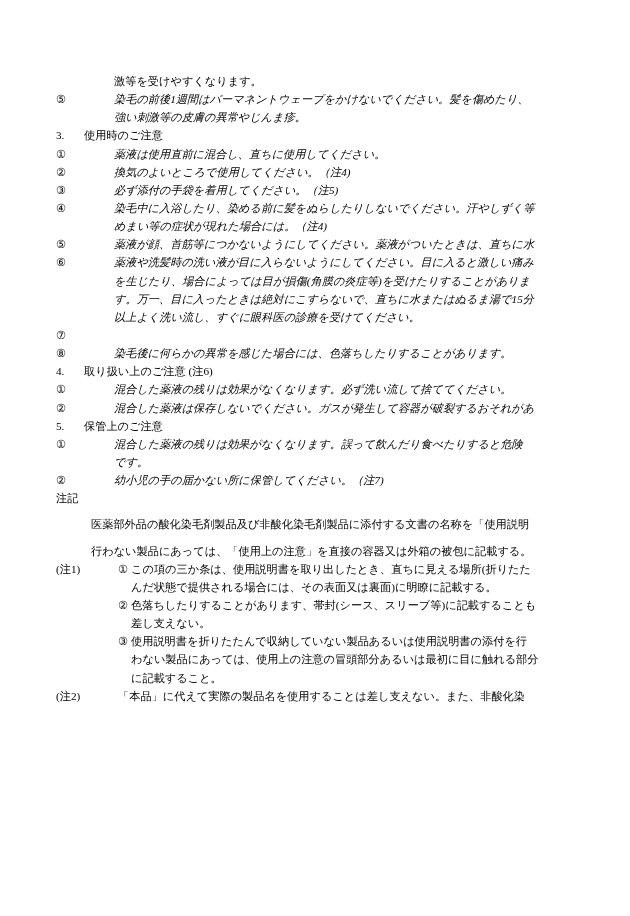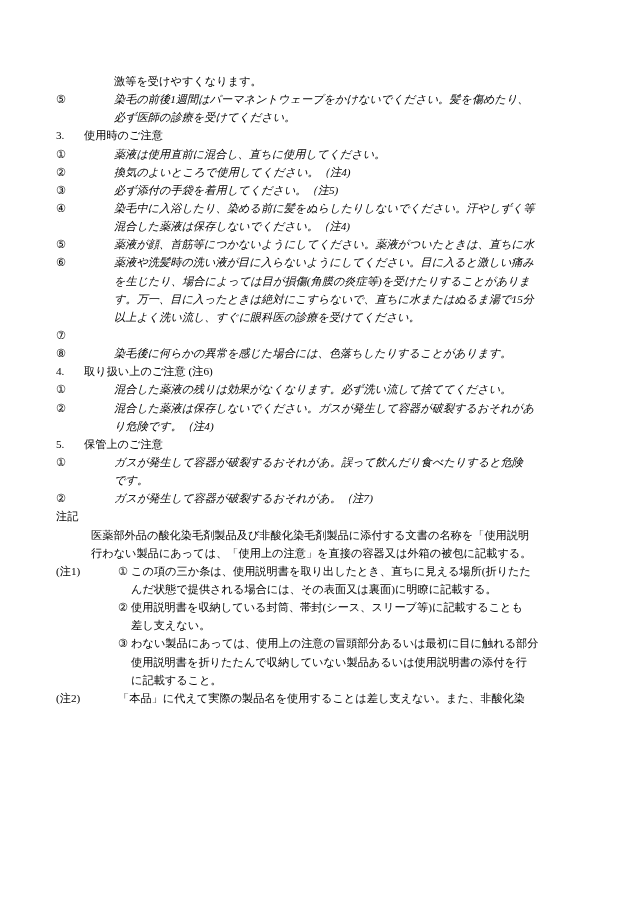--- a/index.html
+++ b/index.html
@@ -56,21 +56,21 @@
 
   
   .section .marker {
     width: 28px;
   }
 
   
   .notes-title {
   }
   .note-para {
-    margin-top: 0;
+    margin-top: 8px;
     padding-left: 35px;
   }
   .note .marker {
     width: 62px;
   }
   .note .txt {
     flex: 1 1 auto;
   }
   .subnote {
     display: flex;
@@ -91,21 +91,21 @@
 <div class="page">
   <div class="doc">
 
     <div class="cont-line">激等を受けやすくなります。</div>
 
     <div id="blocks">
         <div class="row item">
           <div class="marker">⑤</div>
           <div class="txt">
             <div>染毛の前後1週間はパーマネントウェーブをかけないでください。髪を傷めたり、</div>
-            <div>必ず医師の診療を受けてください。</div>
+            <div>強い刺激等の皮膚の異常やじんま疹。</div>
           </div>
         </div>
         <div class="row section">
           <div class="marker">3.</div>
           <div class="txt">
             <div>使用時のご注意</div>
           </div>
         </div>
         <div class="row item">
           <div class="marker">①</div>
@@ -122,21 +122,21 @@
         <div class="row item">
           <div class="marker">③</div>
           <div class="txt">
             <div>必ず添付の手袋を着用してください。（注5)</div>
           </div>
         </div>
         <div class="row item">
           <div class="marker">④</div>
           <div class="txt">
             <div>染毛中に入浴したり、染める前に髪をぬらしたりしないでください。汗やしずく等</div>
-            <div>混合した薬液は保存しないでください。（注4)</div>
+            <div>めまい等の症状が現れた場合には。（注4)</div>
           </div>
         </div>
         <div class="row item">
           <div class="marker">⑤</div>
           <div class="txt">
             <div>薬液が顔、首筋等につかないようにしてください。薬液がついたときは、直ちに水</div>
           </div>
         </div>
         <div class="row item">
           <div class="marker">⑥</div>
@@ -165,40 +165,39 @@
         <div class="row item">
           <div class="marker">①</div>
           <div class="txt">
             <div>混合した薬液の残りは効果がなくなります。必ず洗い流して捨ててください。</div>
           </div>
         </div>
         <div class="row item">
           <div class="marker">②</div>
           <div class="txt">
             <div>混合した薬液は保存しないでください。ガスが発生して容器が破裂するおそれがあ</div>
-            <div>り危険です。（注4)</div>
           </div>
         </div>
         <div class="row section">
           <div class="marker">5.</div>
           <div class="txt">
             <div>保管上のご注意</div>
           </div>
         </div>
         <div class="row item">
           <div class="marker">①</div>
           <div class="txt">
-            <div>ガスが発生して容器が破裂するおそれがあ。誤って飲んだり食べたりすると危険</div>
+            <div>混合した薬液の残りは効果がなくなります。誤って飲んだり食べたりすると危険</div>
             <div>です。</div>
           </div>
         </div>
         <div class="row item">
           <div class="marker">②</div>
           <div class="txt">
-            <div>ガスが発生して容器が破裂するおそれがあ。（注7)</div>
+            <div>幼小児の手の届かない所に保管してください。（注7)</div>
           </div>
         </div>
       </div>
 
     <div class="notes-title">注記</div>
     <div id="notes-intro">
         <div class="note-para">医薬部外品の酸化染毛剤製品及び非酸化染毛剤製品に添付する文書の名称を「使用説明</div>
         <div class="note-para">行わない製品にあっては、「使用上の注意」を直接の容器又は外箱の被包に記載する。</div>
       </div>
     <div id="notes">
@@ -210,29 +209,29 @@
               <div class="txt">
                 <div>この項の三か条は、使用説明書を取り出したとき、直ちに見える場所(折りたた</div>
                 <div>んだ状態で提供される場合には、その表面又は裏面)に明瞭に記載する。</div>
               </div>
             </div>
           </div>
         </div>
         <div class="subnote">
           <div class="marker">②</div>
           <div class="txt">
-            <div>使用説明書を収納している封筒、帯封(シース、スリーブ等)に記載することも</div>
+            <div>色落ちしたりすることがあります、帯封(シース、スリーブ等)に記載することも</div>
             <div>差し支えない。</div>
           </div>
         </div>
         <div class="subnote">
           <div class="marker">③</div>
           <div class="txt">
+            <div>使用説明書を折りたたんで収納していない製品あるいは使用説明書の添付を行</div>
             <div>わない製品にあっては、使用上の注意の冒頭部分あるいは最初に目に触れる部分</div>
-            <div>使用説明書を折りたたんで収納していない製品あるいは使用説明書の添付を行</div>
             <div>に記載すること。</div>
           </div>
         </div>
         <div class="row note">
           <div class="marker">(注2)</div>
           <div class="txt">
             <div>「本品」に代えて実際の製品名を使用することは差し支えない。また、非酸化染</div>
           </div>
         </div>
       </div>

